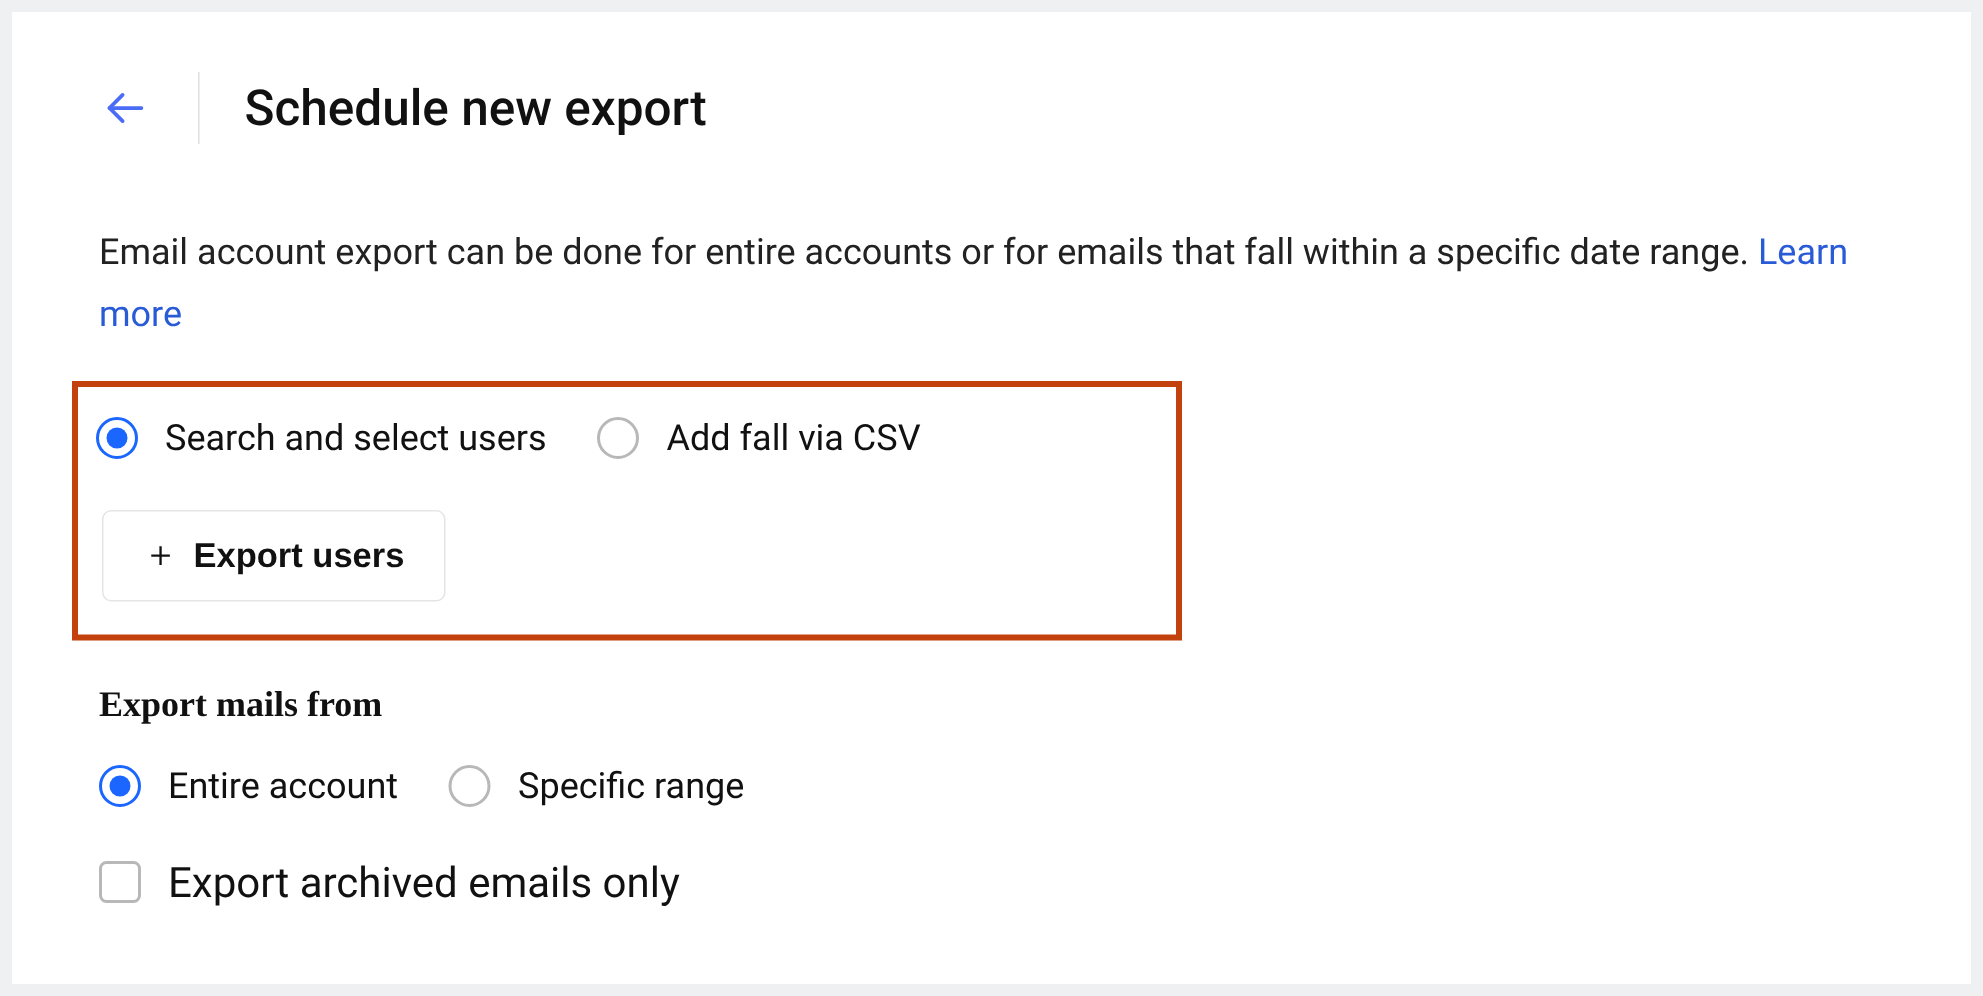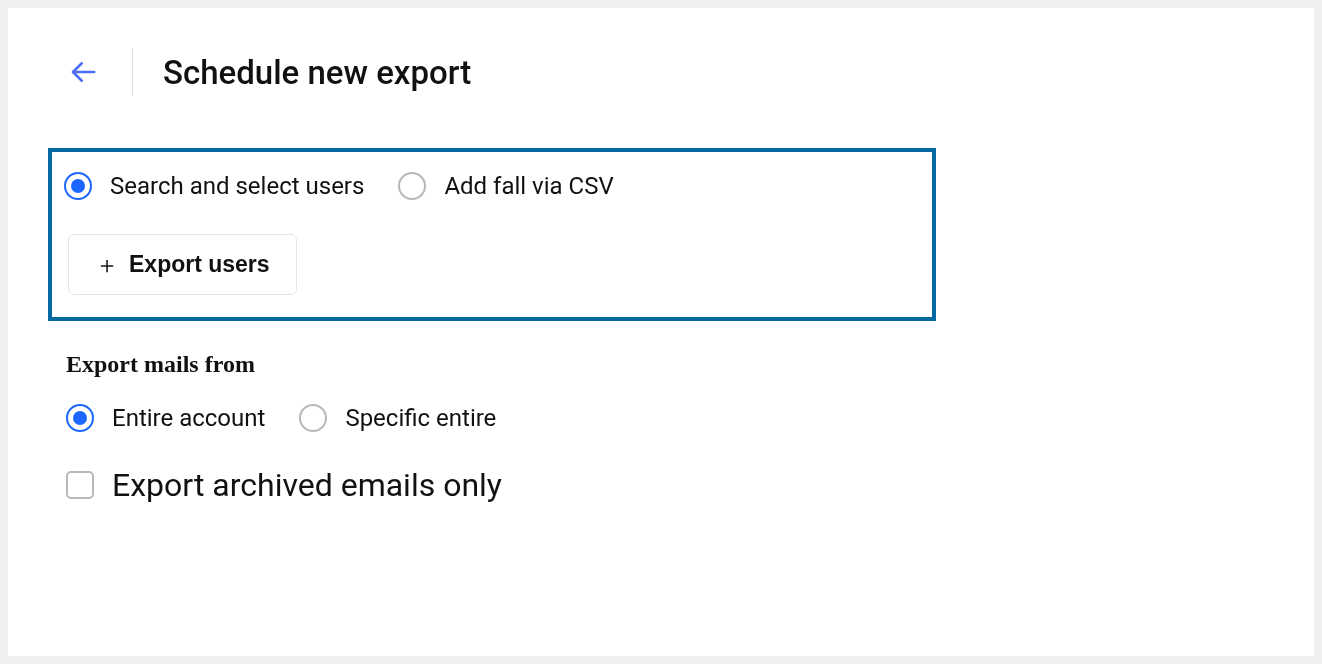--- a/index.html
+++ b/index.html
@@ -60,24 +60,24 @@
       color: #222222;
       line-height: 1.7;
       margin-bottom: 24px;
     }
     .learn-more {
       color: #2a5bd7;
       text-decoration: none;
       cursor: pointer;
     }
     .highlight-block {
-      border: 4px solid #0369a1;
+      border: 4px solid #c2410c;
       padding: 20px 16px 22px 12px;
       margin-left: -18px;
-      width: 888px;
+      width: 740px;
       margin-bottom: 30px;
     }
     .radio-row {
       display: flex;
       align-items: center;
       gap: 34px;
       margin-bottom: 34px;
     }
     .radio-option {
       display: inline-flex;
@@ -150,40 +150,43 @@
     }
     .checkbox-box {
       width: 28px;
       height: 28px;
       border: 2px solid #b8b8b8;
       border-radius: 5px;
       background: #fff;
       flex-shrink: 0;
     }
     .checkbox-label {
-      font-size: 32px;
+      font-size: 28px;
       color: #111111;
     }
   </style>
 </head>
 <body>
 
 <div class="card">
 
   <div class="header">
     <span class="back-arrow">
       <svg viewBox="0 0 24 24">
         <line x1="21" y1="12" x2="4" y2="12" stroke-linecap="round"></line>
         <polyline points="11,5 4,12 11,19" stroke-linecap="round" stroke-linejoin="round"></polyline>
       </svg>
     </span>
     <span class="vdiv"></span>
     <h1 class="title">Schedule new export</h1>
   </div>
 
+  <p class="desc">
+    <span>Email account export can be done for entire accounts or for emails that fall within a specific date range. </span><a class="learn-more">Learn more</a>
+  </p>
 
   <div class="highlight-block">
     <div class="radio-row">
       <label class="radio-option">
         <span class="radio-circle selected">
           <span class="radio-dot"></span>
         </span>
         <span class="radio-label">Search and select users</span>
       </label>
       <label class="radio-option">
@@ -201,21 +204,21 @@
 
   <div class="export-radio-row">
     <label class="radio-option">
       <span class="radio-circle selected">
         <span class="radio-dot"></span>
       </span>
       <span class="radio-label">Entire account</span>
     </label>
     <label class="radio-option">
       <span class="radio-circle unselected"></span>
-      <span class="radio-label">Specific entire</span>
+      <span class="radio-label">Specific range</span>
     </label>
   </div>
 
   <label class="checkbox-row">
     <span class="checkbox-box"></span>
     <span class="checkbox-label">Export archived emails only</span>
   </label>
 
 </div>
 

